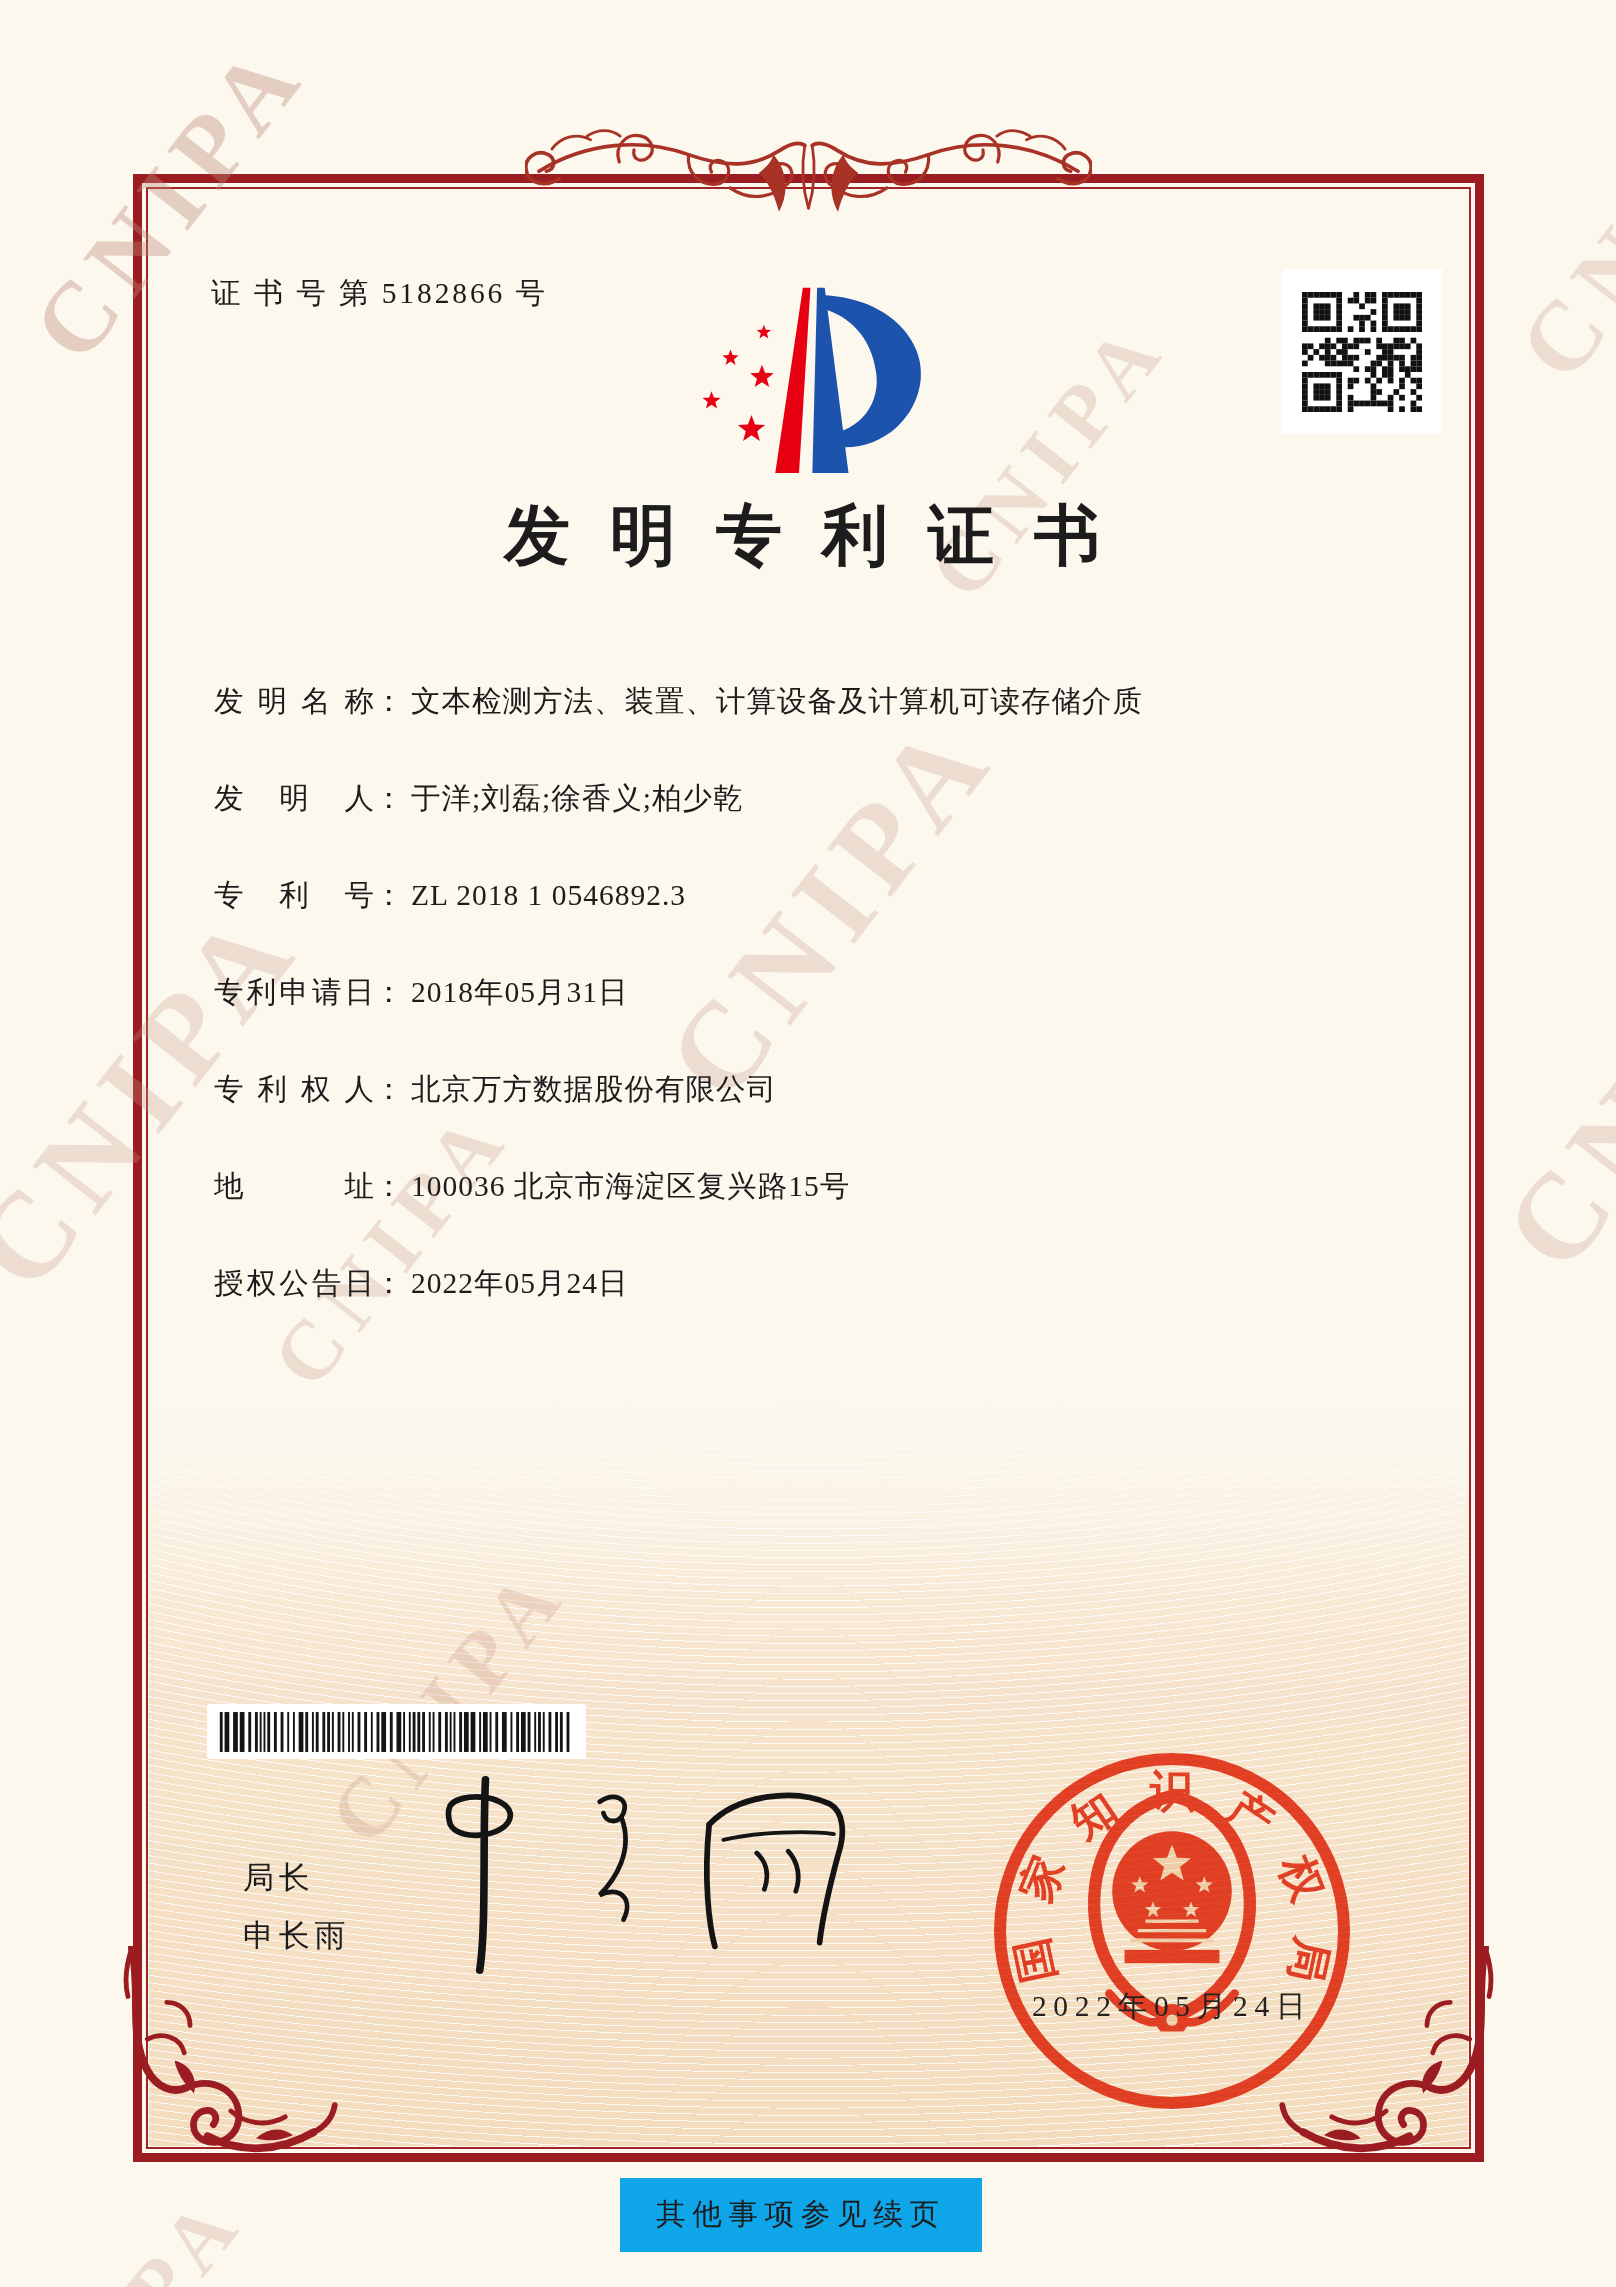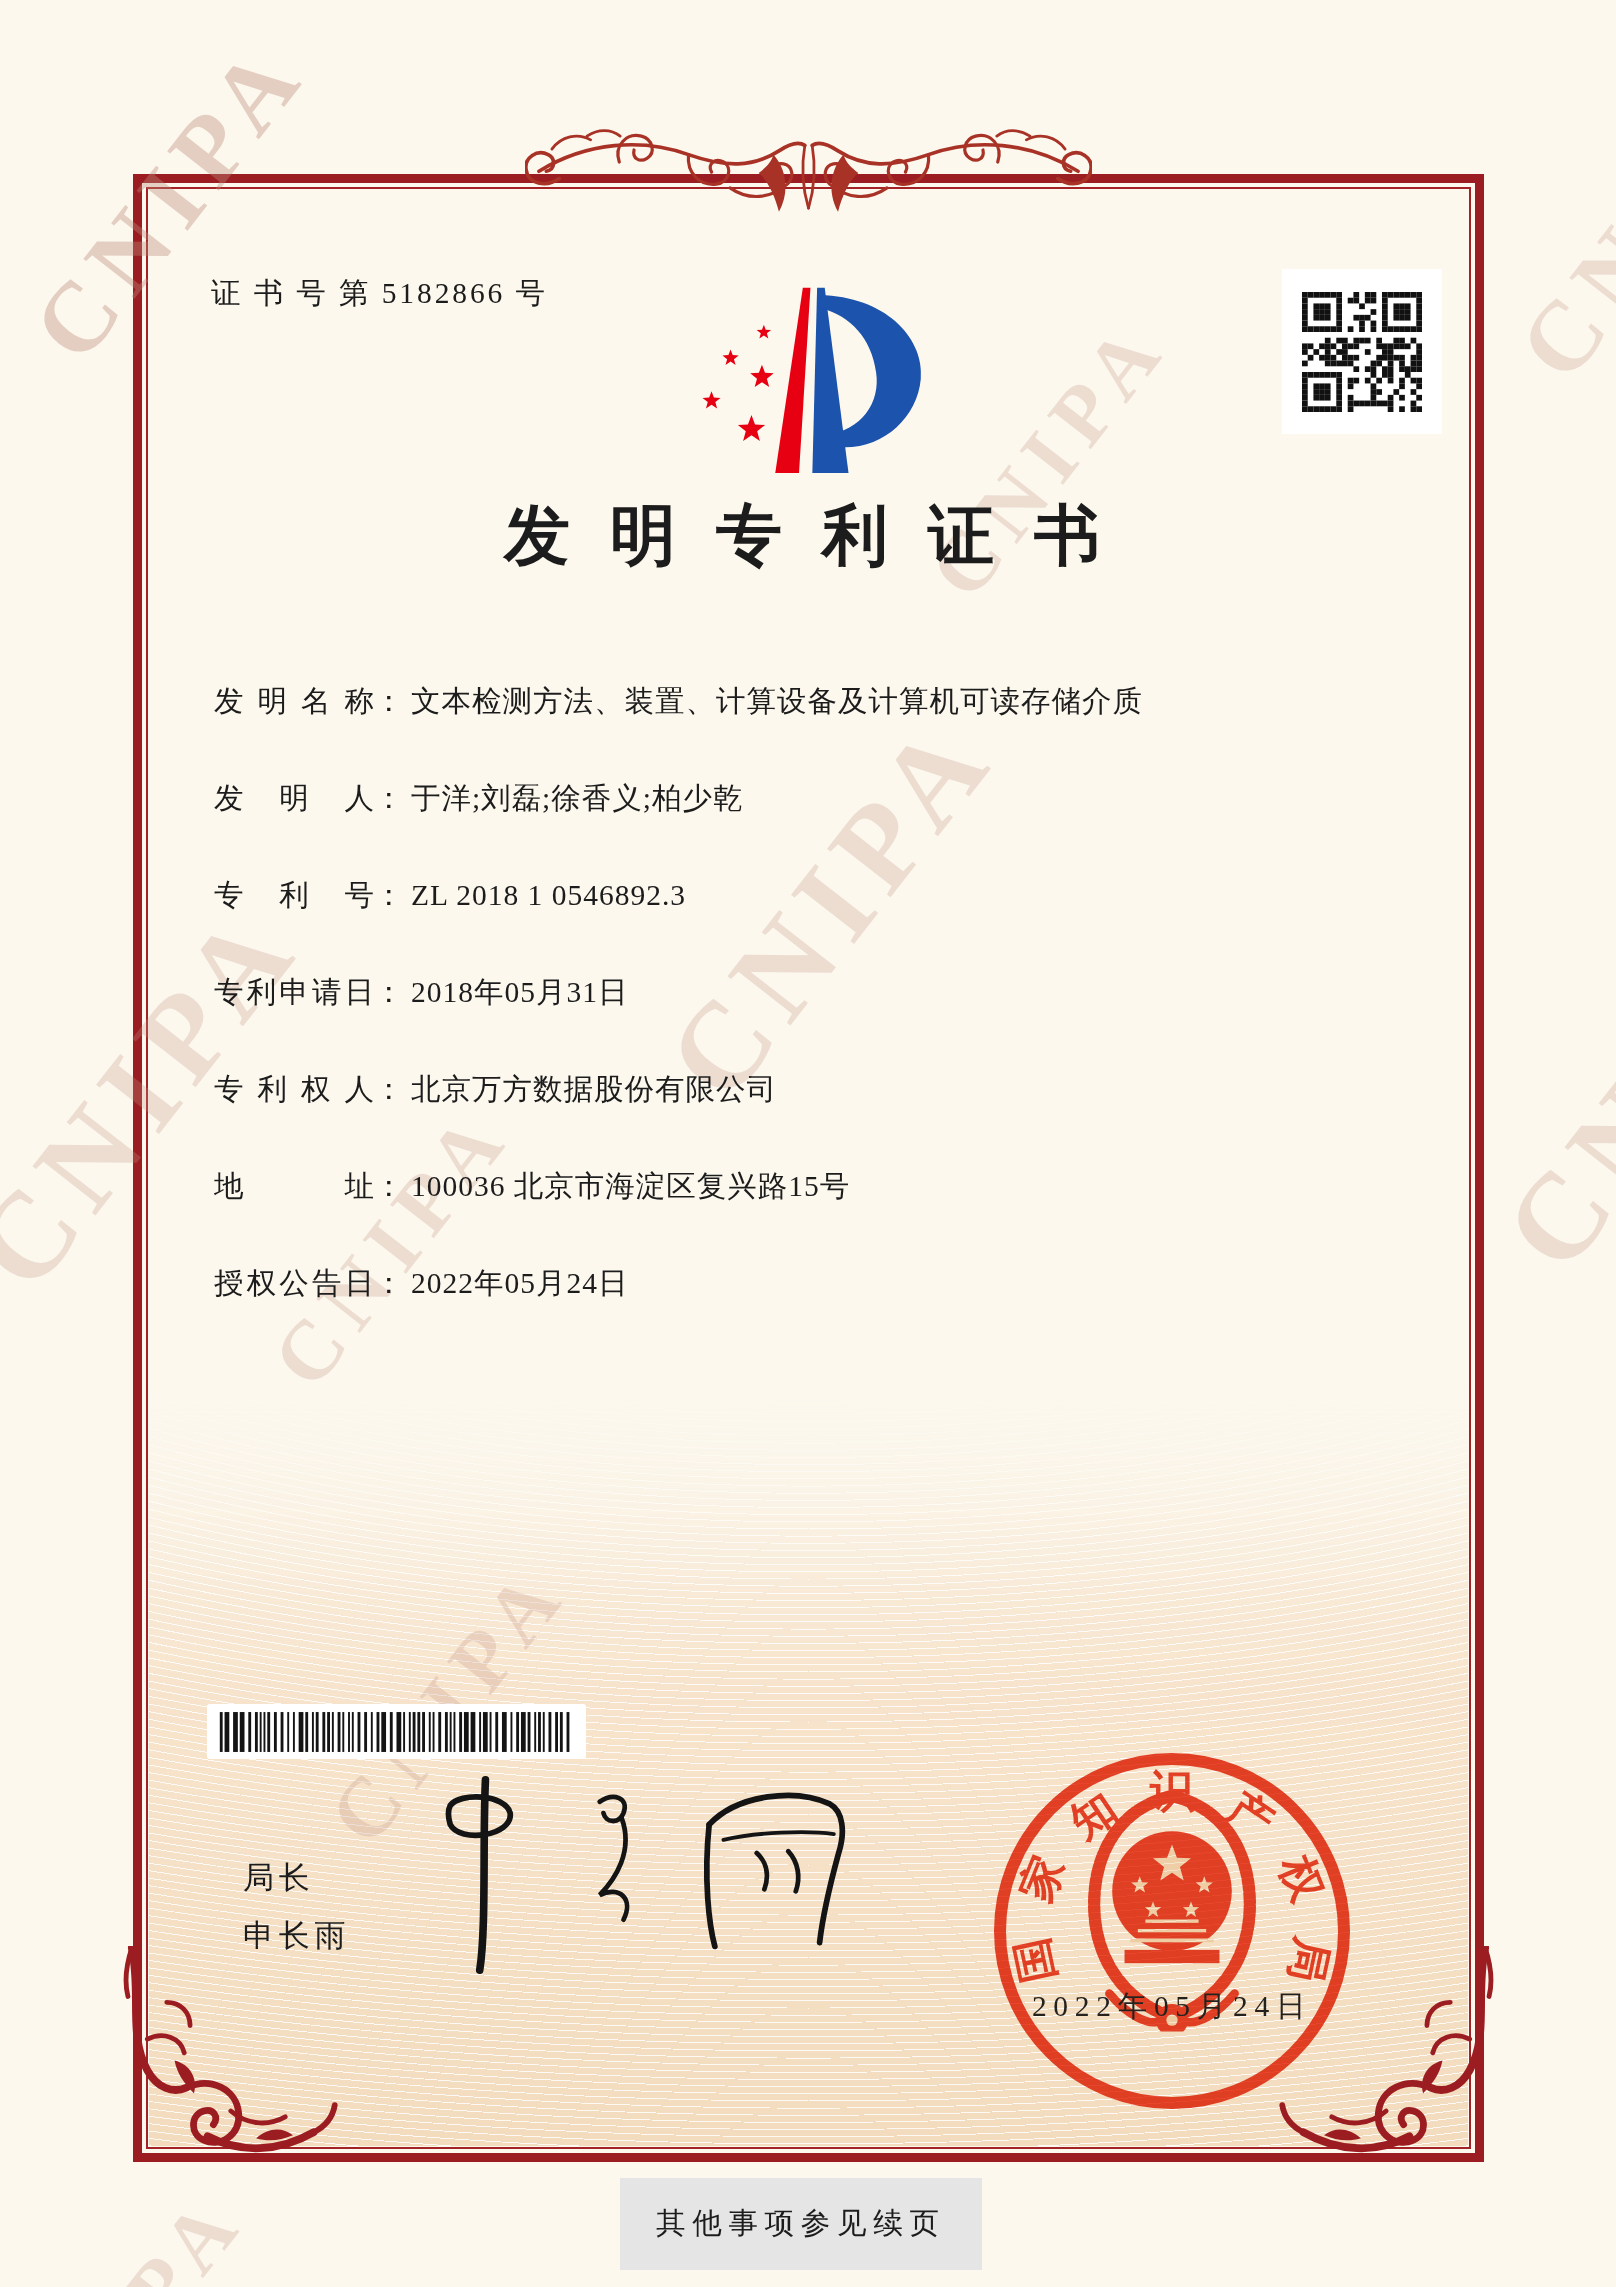--- a/index.html
+++ b/index.html
@@ -72,21 +72,21 @@
   .seal::before{content:""; position:absolute; inset:0; border:12.4px solid #e8391d; border-radius:50%;}
   .seal-char{position:absolute; left:50%; top:50%; color:#e8391d; font-weight:bold;
     font-size:44px; line-height:1;}
   .seal-emblem{position:absolute; left:50%; top:44%; transform:translate(-50%,-50%);
     width:202px; height:243px;}
   .seal-date{position:absolute; left:50%; top:234px; transform:translateX(-50%);
     color:#141414; font-size:29.5px; letter-spacing:6.7px; white-space:nowrap; z-index:5;}
   
   .page-info{position:absolute; left:149px; right:149px; top:2096px; text-align:center;
     font-size:26px; letter-spacing:3.8px; z-index:3;}
-  .next-note{position:absolute; left:620px; top:2178px; background:#e5e5e5; padding:26px 36px;
+  .next-note{position:absolute; left:620px; top:2178px; background:#0ea5e9; padding:17px 36px;
     font-size:29.5px; letter-spacing:6.7px; z-index:3;}
 </style>
 </head>
 <body>
 
 <div class="page">
 
   <div class="wm med darker" style="left:-17px; top:143px;">CNIPA</div>
   <div class="wm med" style="left:1469px; top:162px;">CNIPA</div>
   <div class="wm small" style="left:885px; top:409px;">CNIPA</div>

